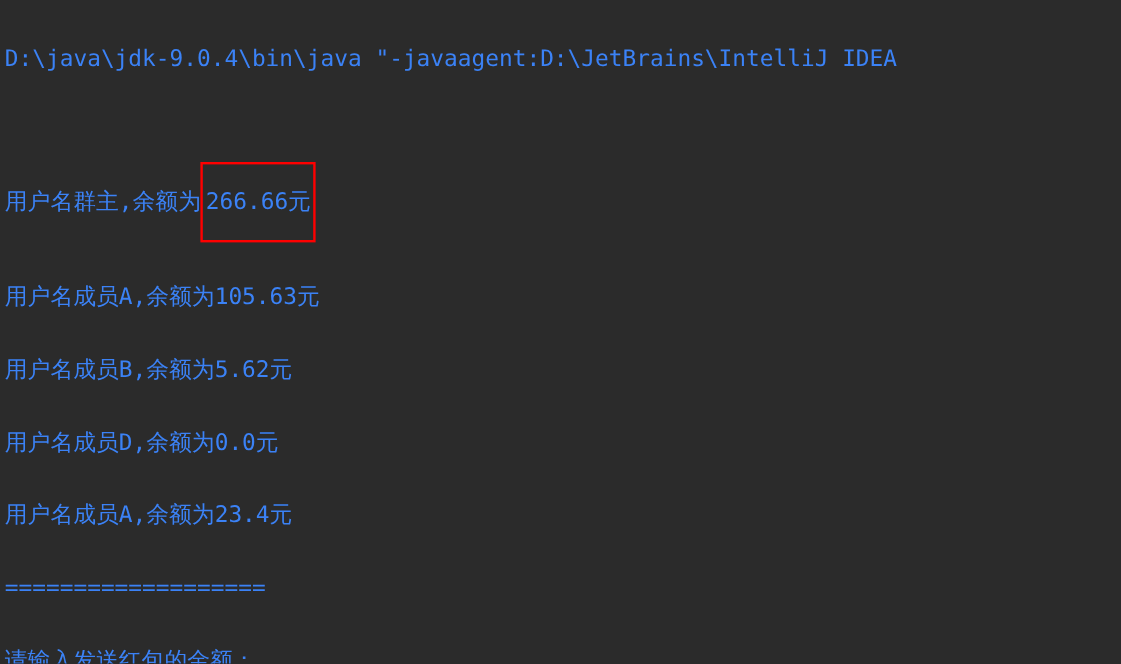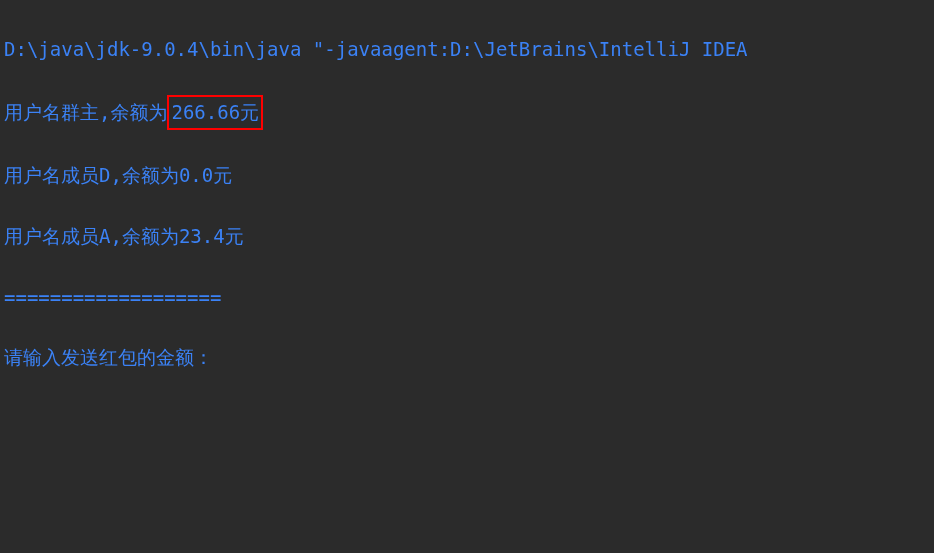--- a/index.html
+++ b/index.html
@@ -23,33 +23,36 @@
     }
     .line {
       display: block;
       min-height: 30px;
     }
     .gray {
       color: #3b82f6;
     }
     .red-box {
       border: 2.5px solid #ff0000;
-      padding: 0 2px;
+      padding: 16px 2px;
       display: inline-block;
+      margin-top: 40px;
     }
     .inline {
       display: inline;
     }
   </style>
 </head>
 <body>
 
 <div class="console">
 <span class="line gray">D:\java\jdk-9.0.4\bin\java "-javaagent:D:\JetBrains\IntelliJ IDEA</span>
 <span class="line gray"><span class="inline">用户名群主,余额为</span><span class="red-box">266.66元</span></span>
+<span class="line gray">用户名成员A,余额为105.63元</span>
+<span class="line gray">用户名成员B,余额为5.62元</span>
 <span class="line gray">用户名成员D,余额为0.0元</span>
 <span class="line gray">用户名成员A,余额为23.4元</span>
 <span class="line gray">===================</span>
 <span class="line gray">请输入发送红包的金额：</span>
 
 
 
 
 
 

